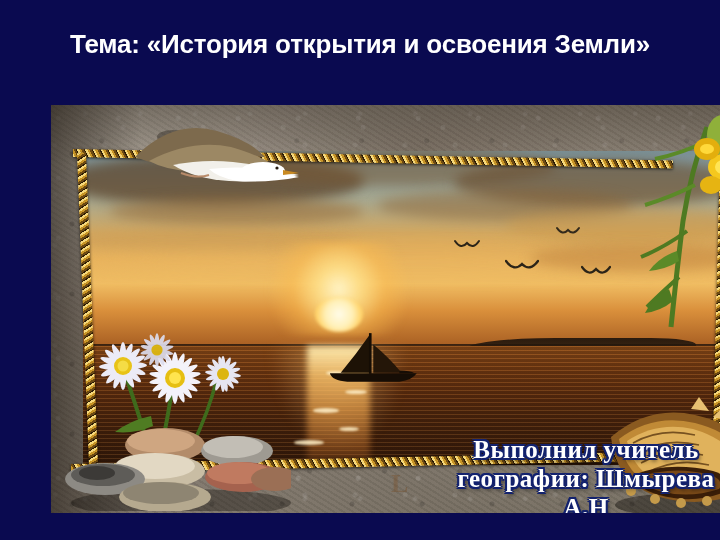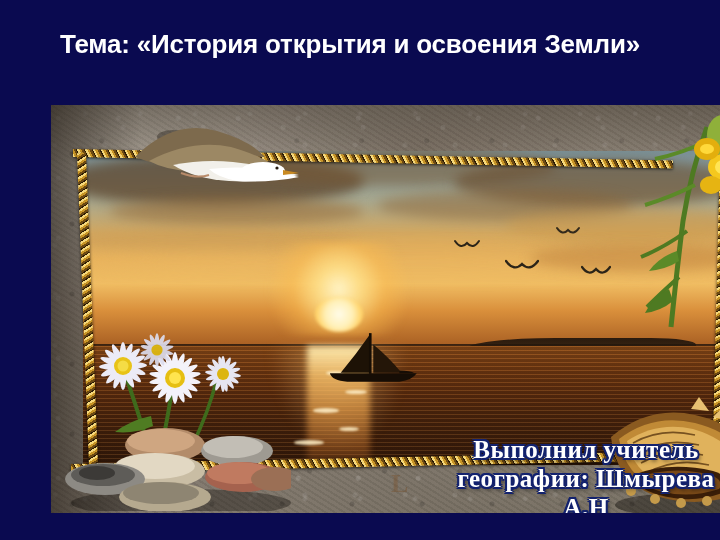--- a/index.html
+++ b/index.html
@@ -8,21 +8,21 @@
     background:#0a0a50;
     font-family:"Liberation Sans", sans-serif;
     position:relative;
   }
 
   
   .slide-title {
     position:absolute;
     left:60px; top:28px;
     width:600px;
-    text-align:left;
+    text-align:center;
     color:#ffffff;
     font-family:"Liberation Sans", sans-serif;
     font-weight:bold;
     font-size:26px;
     line-height:1.28;
     letter-spacing:-0.2px;
     white-space:pre-line;
   }
 
   

